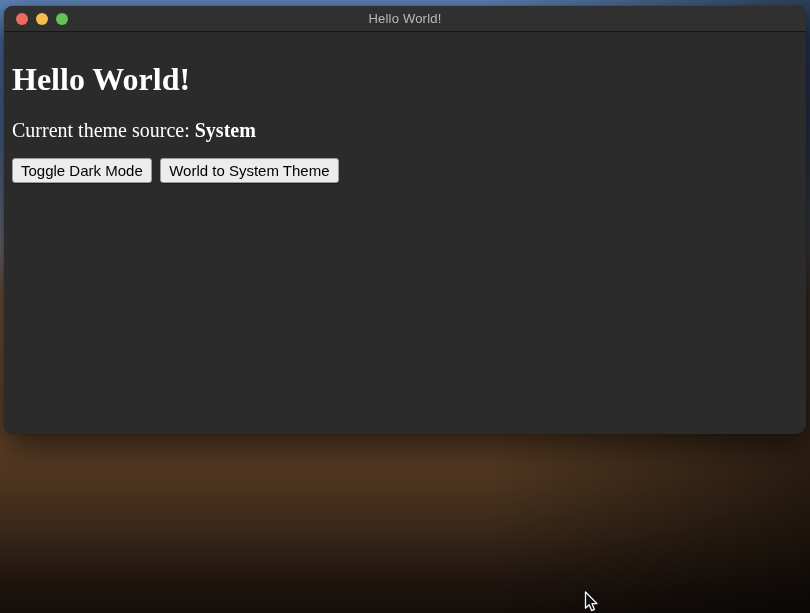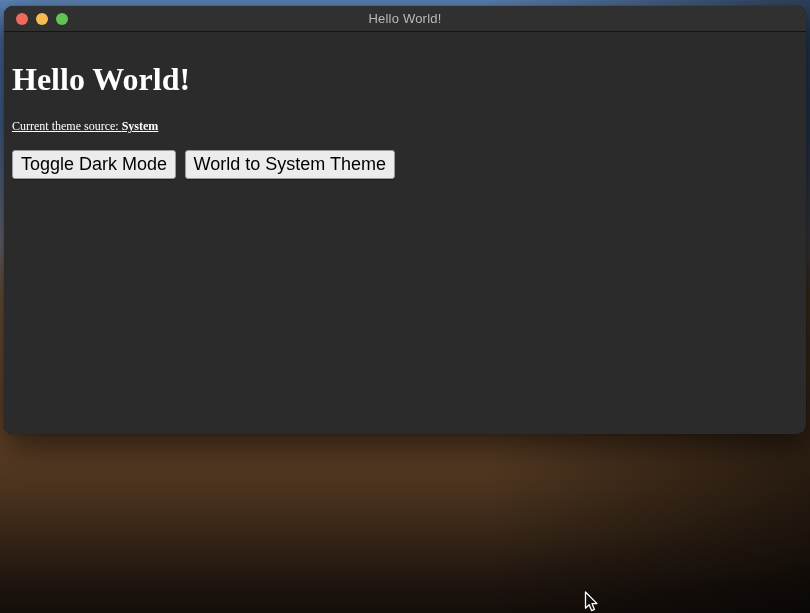--- a/index.html
+++ b/index.html
@@ -64,31 +64,30 @@
   }
   .content h1 {
     font-family: "Liberation Serif", serif;
     font-size: 32px;
     font-weight: bold;
     color: #ffffff;
     margin: 21px 0;
   }
   .content p {
     font-family: "Liberation Serif", serif;
-    font-size: 12px;
+    font-size: 20px;
     color: #ffffff;
     margin: 16px 0;
-    text-decoration: underline;
   }
   .content p strong { font-weight: bold; }
 
   .button-row { margin-top: 2px; }
   .app-button {
     font-family: "Liberation Sans", sans-serif;
-    font-size: 18px;
+    font-size: 15px;
     color: #000000;
     background: #ececec;
     border: 1px solid #9b9b9b;
     border-radius: 3px;
     padding: 3px 8px;
     margin-right: 4px;
     box-shadow: 0 1px 0 rgba(0,0,0,0.35);
     cursor: default;
   }
 

